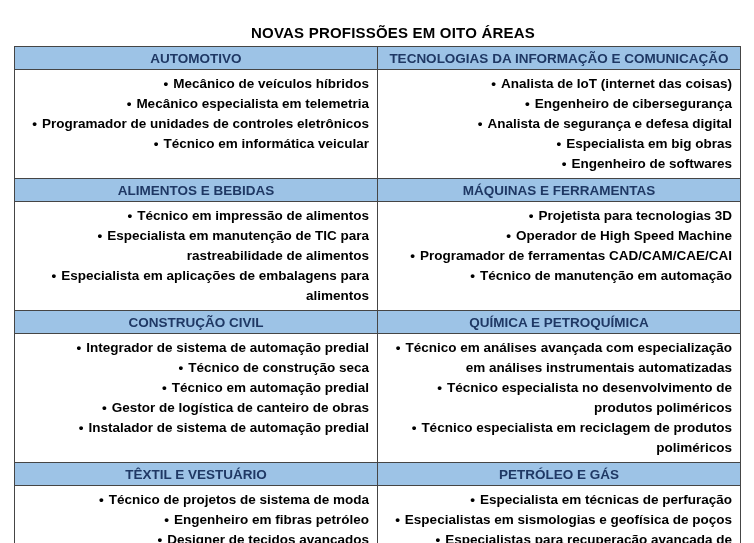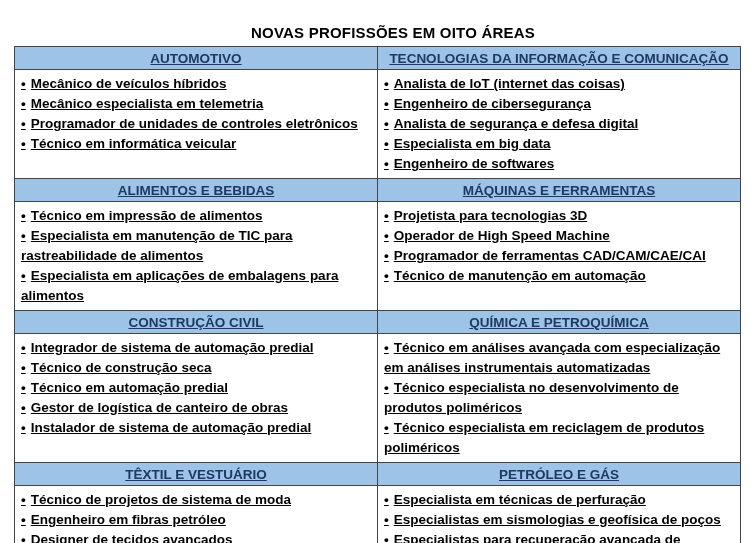--- a/index.html
+++ b/index.html
@@ -32,38 +32,38 @@
   }
   table.areas-table {
     position: absolute;
     top: 46px; left: 14px;
     width: 727px;
     border-collapse: collapse;
     table-layout: fixed;
   }
   table.areas-table td {
     border: 1.5px solid var(--border);
-    text-decoration: underline;
   }
   td.header-cell {
     background: var(--header-bg);
     color: var(--header-text);
     font-weight: bold;
     text-align: center;
     font-size: 13.5px;
     padding: 2px 4px;
   }
   tr.header-row { height: 23px; }
   td.content-cell {
     vertical-align: top;
     padding: 4px 8px 4px 6px;
     font-size: 13.5px;
     font-weight: bold;
     color: var(--body-text);
     line-height: 20px;
+    text-align: right;
   }
   tr.content-row-0 { height: 101px; }
   tr.content-row-1 { height: 93px; }
   tr.content-row-2 { height: 117px; }
   tr.content-row-3 { height: 76px; }
   .item .bullet { margin-right: 5px; }
 </style>
 </head>
 <body>
 
@@ -79,21 +79,21 @@
         <td class="content-cell">
           <div class="item"><span class="bullet">•</span><span>Mecânico de veículos híbridos</span></div>
           <div class="item"><span class="bullet">•</span><span>Mecânico especialista em telemetria</span></div>
           <div class="item"><span class="bullet">•</span><span>Programador de unidades de controles eletrônicos</span></div>
           <div class="item"><span class="bullet">•</span><span>Técnico em informática veicular</span></div>
         </td>
         <td class="content-cell">
           <div class="item"><span class="bullet">•</span><span>Analista de IoT (internet das coisas)</span></div>
           <div class="item"><span class="bullet">•</span><span>Engenheiro de cibersegurança</span></div>
           <div class="item"><span class="bullet">•</span><span>Analista de segurança e defesa digital</span></div>
-          <div class="item"><span class="bullet">•</span><span>Especialista em big data</span></div>
+          <div class="item"><span class="bullet">•</span><span>Especialista em big obras</span></div>
           <div class="item"><span class="bullet">•</span><span>Engenheiro de softwares</span></div>
         </td>
       </tr>
       <tr class="header-row">
         <td class="header-cell">ALIMENTOS E BEBIDAS</td>
         <td class="header-cell">MÁQUINAS E FERRAMENTAS</td>
       </tr>
       <tr class="content-row-1">
         <td class="content-cell">
           <div class="item"><span class="bullet">•</span><span>Técnico em impressão de alimentos</span></div>

